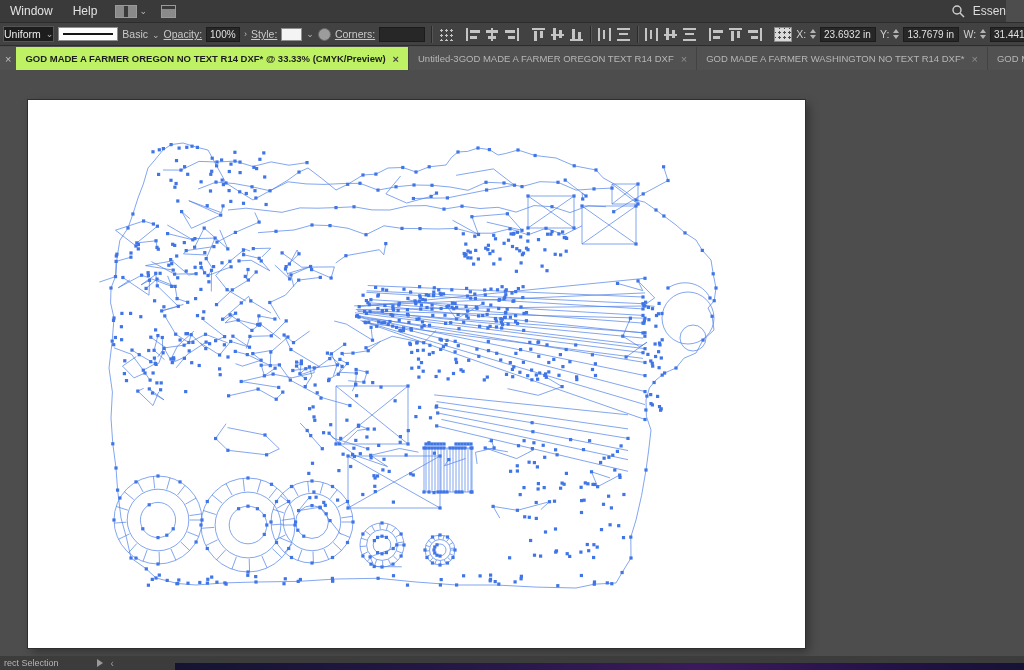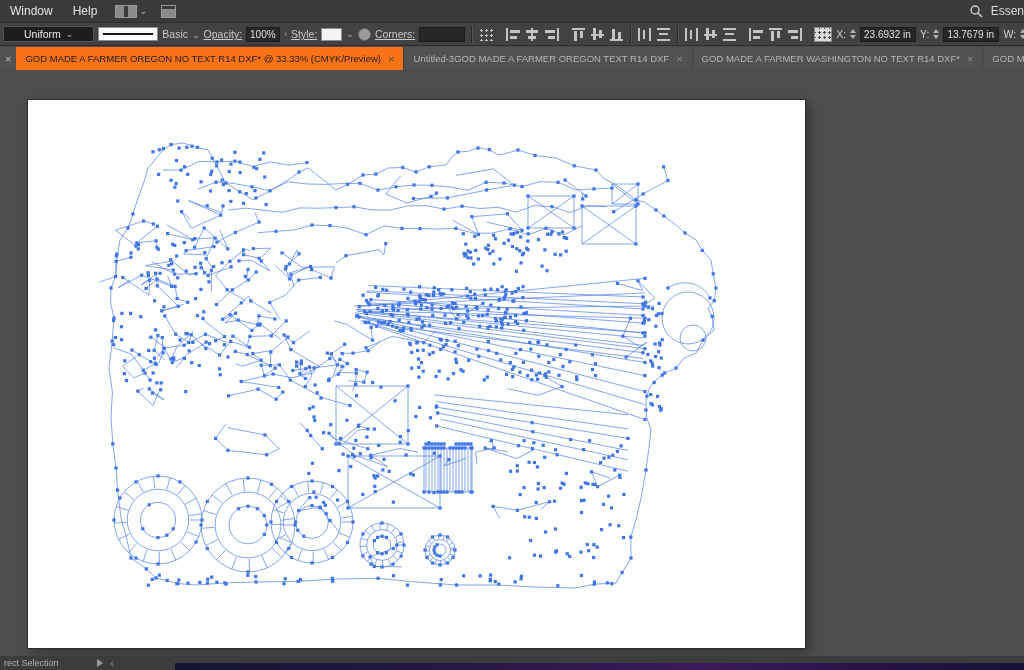--- a/index.html
+++ b/index.html
@@ -1,38 +1,38 @@
 <!DOCTYPE html>
 <html><head>
 <meta charset="utf-8">
 <style>
   * { box-sizing: border-box; margin: 0; padding: 0; }
   html,body { width:1024px; height:670px; overflow:hidden; }
   body { font-family:"Liberation Sans", sans-serif; background:#4d4d4d; }
   .app { position:relative; width:1024px; height:670px; overflow:hidden; background:#4d4d4d; }
 
   
-  .menubar { position:absolute; top:0; left:0; right:0; height:22px; background:#3a3a3a;
+  .menubar { position:absolute; top:0; left:0; right:18px; height:22px; background:#3a3a3a;
              display:flex; align-items:center; color:#e3e3e3; font-size:12px; z-index:5; }
   .menu-item { padding:0 10px; cursor:default; }
   .panes-icon { width:22px; height:13px; margin-left:8px; border:1px solid #9a9a9a;
                 background:linear-gradient(90deg,#8a8a8a 0 42%,#3a3a3a 42% 58%,#8a8a8a 58% 100%); }
   .chev { font-size:9px; color:#b9b9b9; line-height:1; }
   .menubar .chev { margin:0 4px 0 2px; }
   .doc-icon { width:15px; height:13px; border:1px solid #9a9a9a; margin-left:10px;
               background:linear-gradient(#3a3a3a 0 30%,#8a8a8a 30% 100%); }
   .mb-right { margin-left:auto; display:flex; align-items:center; gap:8px; padding-right:0; }
   .workspace-label { color:#dcdcdc; white-space:nowrap; }
 
   
   .controlbar { position:absolute; top:22px; left:0; right:0; height:24px; background:#424242;
                 border-top:1px solid #2c2c2c; border-bottom:1px solid #2c2c2c;
                 display:flex; align-items:center; gap:4px; padding:0 3px; color:#c9c9c9;
                 font-size:10.5px; white-space:nowrap; overflow:hidden; z-index:5; }
-  .dd-dark { background:#1d1d1d; border:1px solid #555; color:#ececec; padding:1px 20px;
+  .dd-dark { background:#1d1d1d; border:1px solid #555; color:#ececec; padding:1px 0;
              display:inline-flex; align-items:center; gap:5px; height:16px; }
   .stroke-preview { width:60px; height:14px; background:#fdfdfd; border:1px solid #8f8f8f;
                     position:relative; flex:none; }
   .stroke-preview::after { content:""; position:absolute; left:4px; right:4px; top:5px; height:2px; background:#151515; }
   .basic-dd { display:inline-flex; align-items:flex-end; gap:4px; }
   .label-u { text-decoration:underline; cursor:default; }
   .valbox { background:#272727; border:1px solid #1c1c1c; color:#e0e0e0; font-size:10px;
             height:15px; line-height:13px; padding:0 3px; display:inline-block; flex:none; }
   .valbox.op { width:34px; }
   .valbox.corners { width:46px; }
@@ -63,21 +63,21 @@
   .stepper .up { border-bottom:4px solid #b3b3b3; }
   .stepper .dn { border-top:4px solid #b3b3b3; }
 
   
   .tabbar { position:absolute; top:47px; left:0; right:0; height:23px; background:#515151;
             display:flex; align-items:stretch; font-size:9.5px; overflow:hidden; z-index:5; }
   .lead-x { display:flex; align-items:center; padding:0 5px; color:#c0c0c0; font-size:11px; }
   .tab { display:flex; align-items:center; gap:7px; padding:0 9px; color:#b7b7b7;
          border-right:1px solid #434343; white-space:nowrap; flex:none; }
   .tab .close { color:#8f8f8f; font-size:11px; }
-  .tab.active { background:#f97316; color:#1d1d1d; font-weight:normal; }
+  .tab.active { background:#bef264; color:#1d1d1d; font-weight:bold; }
   .tab.active .close { color:#4a4a4a; }
 
   
   .canvas { position:absolute; top:70px; left:0; right:0; bottom:14px; background:#4d4d4d; overflow:hidden; }
   .artboard { position:absolute; left:28px; top:30px; width:777px; height:548px; background:#ffffff;
               box-shadow:0 0 0 1px #2e2e2e, 4px 4px 9px rgba(0,0,0,0.35); }
   #artwork-svg { position:absolute; left:80px; top:38px; overflow:visible; }
 
   
   .statusbar { position:absolute; left:0; right:0; bottom:0; height:14px; background:#3c3c3c;

